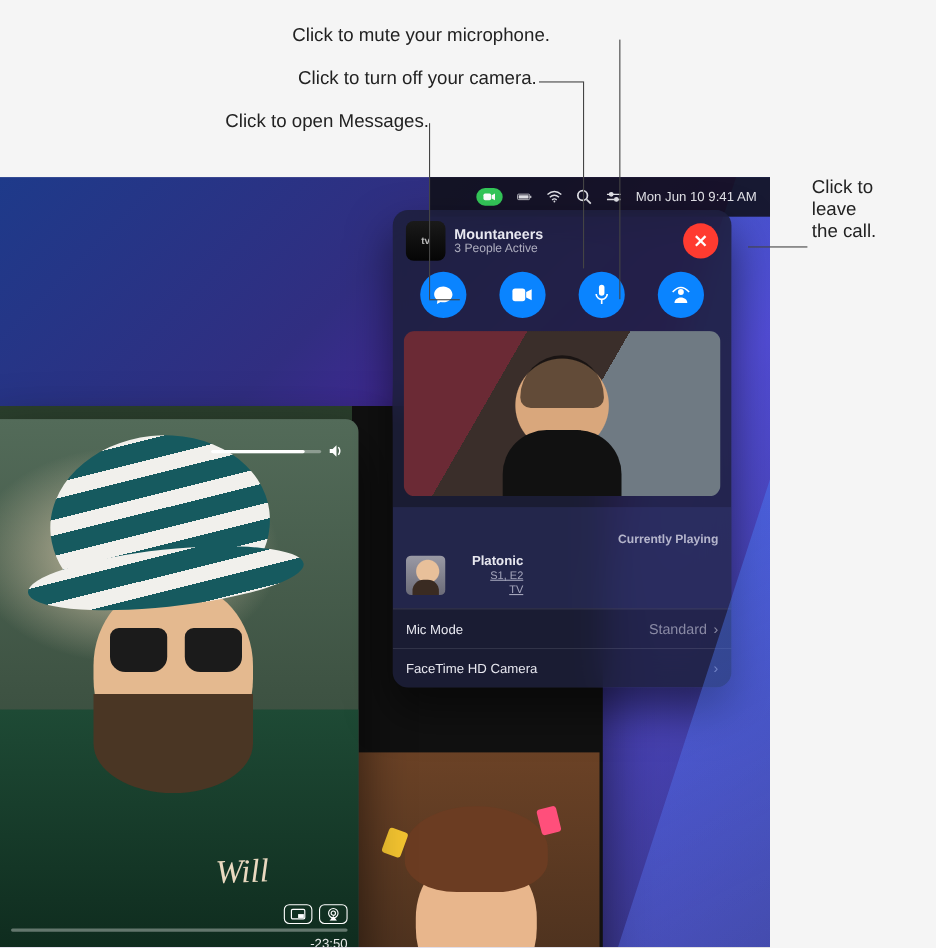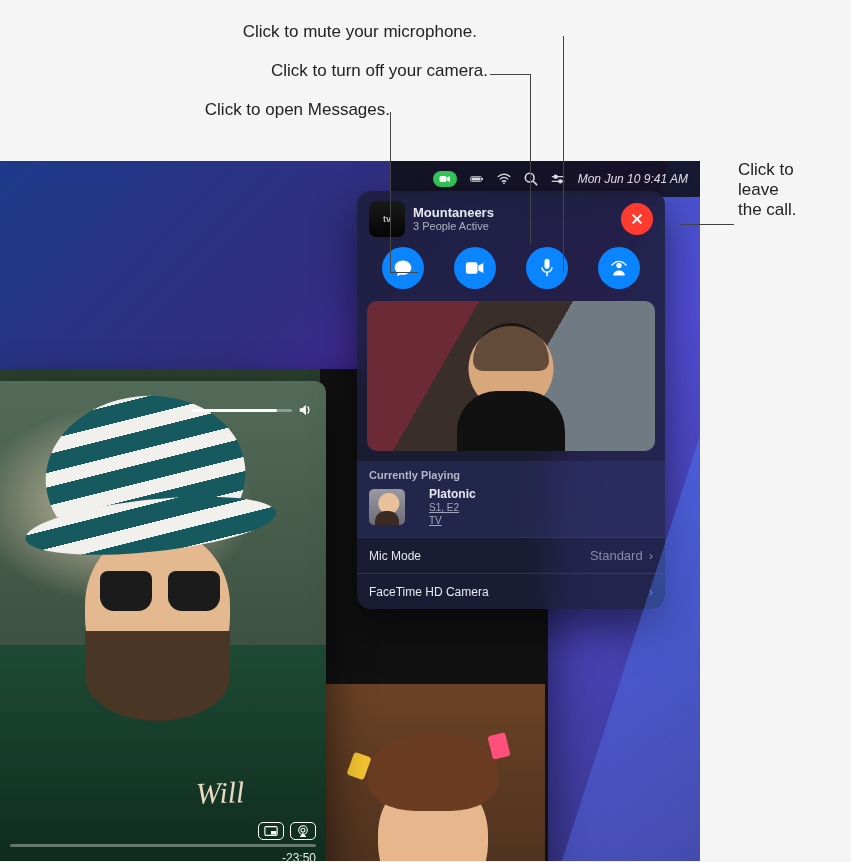--- a/index.html
+++ b/index.html
@@ -56,21 +56,20 @@
   height: 36px;
   width: 310px;
   background: rgba(15,15,22,0.85);
   display: flex;
   align-items: center;
   justify-content: flex-end;
   gap: 13px;
   padding: 0 12px;
   font-size: 12px;
   color: #e2e2e8;
-  font-style: italic;
 }
 .menubar .mb-icon { width: 14px; height: 14px; display: flex; align-items: center; justify-content: center; }
 .menubar .mb-icon svg { width: 16px; height: 16px; }
 .menubar .ft-pill {
   width: 24px; height: 16px;
   background: #34c759;
   border-radius: 9px;
   display: flex; align-items: center; justify-content: center;
 }
 .menubar .ft-pill svg { width: 12px; height: 10px; fill: #fff; }
@@ -285,22 +284,23 @@
   left: calc(50% - 38px); top: 22px; width: 76px; height: 48px;
   border-radius: 40px 40px 10px 10px;
 }
 .cc-preview::after {
   left: calc(50% - 54px); bottom: -10px; width: 108px; height: 70px;
   border-radius: 40px 40px 0 0;
   background: #111;
 }
 
 .cc-np {
-  padding: 8px 12px 10px;
+  padding: 24px 12px 10px;
   background: rgba(60,70,140,0.28);
+  text-align: right;
 }
 .cc-np-label {
   font-size: 11px; color: rgba(220,220,235,0.78); margin-bottom: 6px; font-weight: 600;
 }
 .cc-np-row { display: flex; gap: 24px; align-items: center; }
 .cc-np-thumb {
   width: 36px; height: 36px; border-radius: 5px;
   background:
     radial-gradient(circle at 55% 40%, #e8c09a 0 10px, transparent 11px),
     linear-gradient(#9a9aa5, #6b6b78);
@@ -326,21 +326,21 @@
 .fleck {
   position: absolute;
   width: 18px; height: 24px;
   border-radius: 3px;
 }
 </style>
 </head>
 <body>
 
 <div class="callouts">
-  <div class="callout" style="left:137px; top:22px; text-align:right; width:340px;">Click to mute your microphone.</div>
+  <div class="callout" style="left:160px; top:22px; text-align:right; width:340px;">Click to mute your microphone.</div>
   <div class="callout" style="left:148px; top:61px; text-align:right; width:340px;">Click to turn off your camera.</div>
   <div class="callout" style="left:738px; top:160px;">Click to
 leave
 the call.</div>
   <div class="callout" style="left:110px; top:100px; text-align:right; width:280px;">Click to open Messages.</div>
 
   <div class="callout-line" style="left:563px; top:36px; width:1px; height:236px;"></div>
   <div class="callout-line" style="left:490px; top:74px; width:40px; height:1px;"></div>
   <div class="callout-line" style="left:530px; top:74px; width:1px; height:170px;"></div>
   <div class="callout-line" style="left:530px; top:244px; width:-36px; height:1px;"></div>

